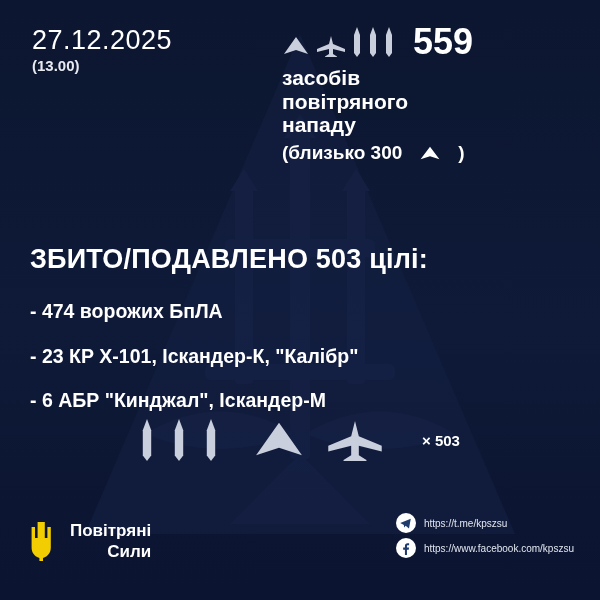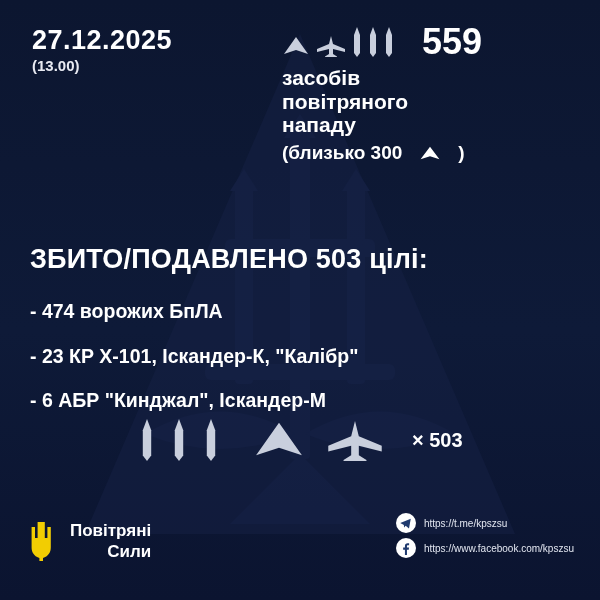--- a/index.html
+++ b/index.html
@@ -39,41 +39,41 @@
   }
   
   .date-block {
     position: absolute;
     left: 32px;
     top: 26px;
     color: #ffffff;
   }
   .date-main {
     font-size: 27px;
-    font-weight: bold;
+    font-weight: normal;
     letter-spacing: 0.5px;
     line-height: 1.05;
   }
   .date-sub {
     font-size: 15px;
     font-weight: bold;
     margin-top: 3px;
     color: #e8eaf2;
   }
   .header-right {
     position: absolute;
     right: 28px;
     top: 22px;
     width: 290px;
     text-align: left;
   }
   .hr-topline {
     display: flex;
     align-items: center;
-    gap: 24px;
+    gap: 15px;
     height: 40px;
   }
   .hr-icons {
     display: flex;
     align-items: flex-end;
     gap: 6px;
   }
   .hr-count {
     font-size: 36px;
     font-weight: bold;
@@ -123,24 +123,24 @@
   
   .midrow {
     position: absolute;
     left: 140px;
     top: 418px;
     display: flex;
     align-items: center;
     gap: 18px;
   }
   .midrow .times {
-    font-size: 20px;
-    font-weight: bold;
-    color: #ffffff;
-    margin-left: 10px;
+    font-size: 15px;
+    font-weight: bold;
+    color: #ffffff;
+    margin-left: 20px;
   }
   
   .footer-left {
     position: absolute;
     left: 30px;
     bottom: 38px;
     display: flex;
     align-items: center;
     gap: 14px;
   }

